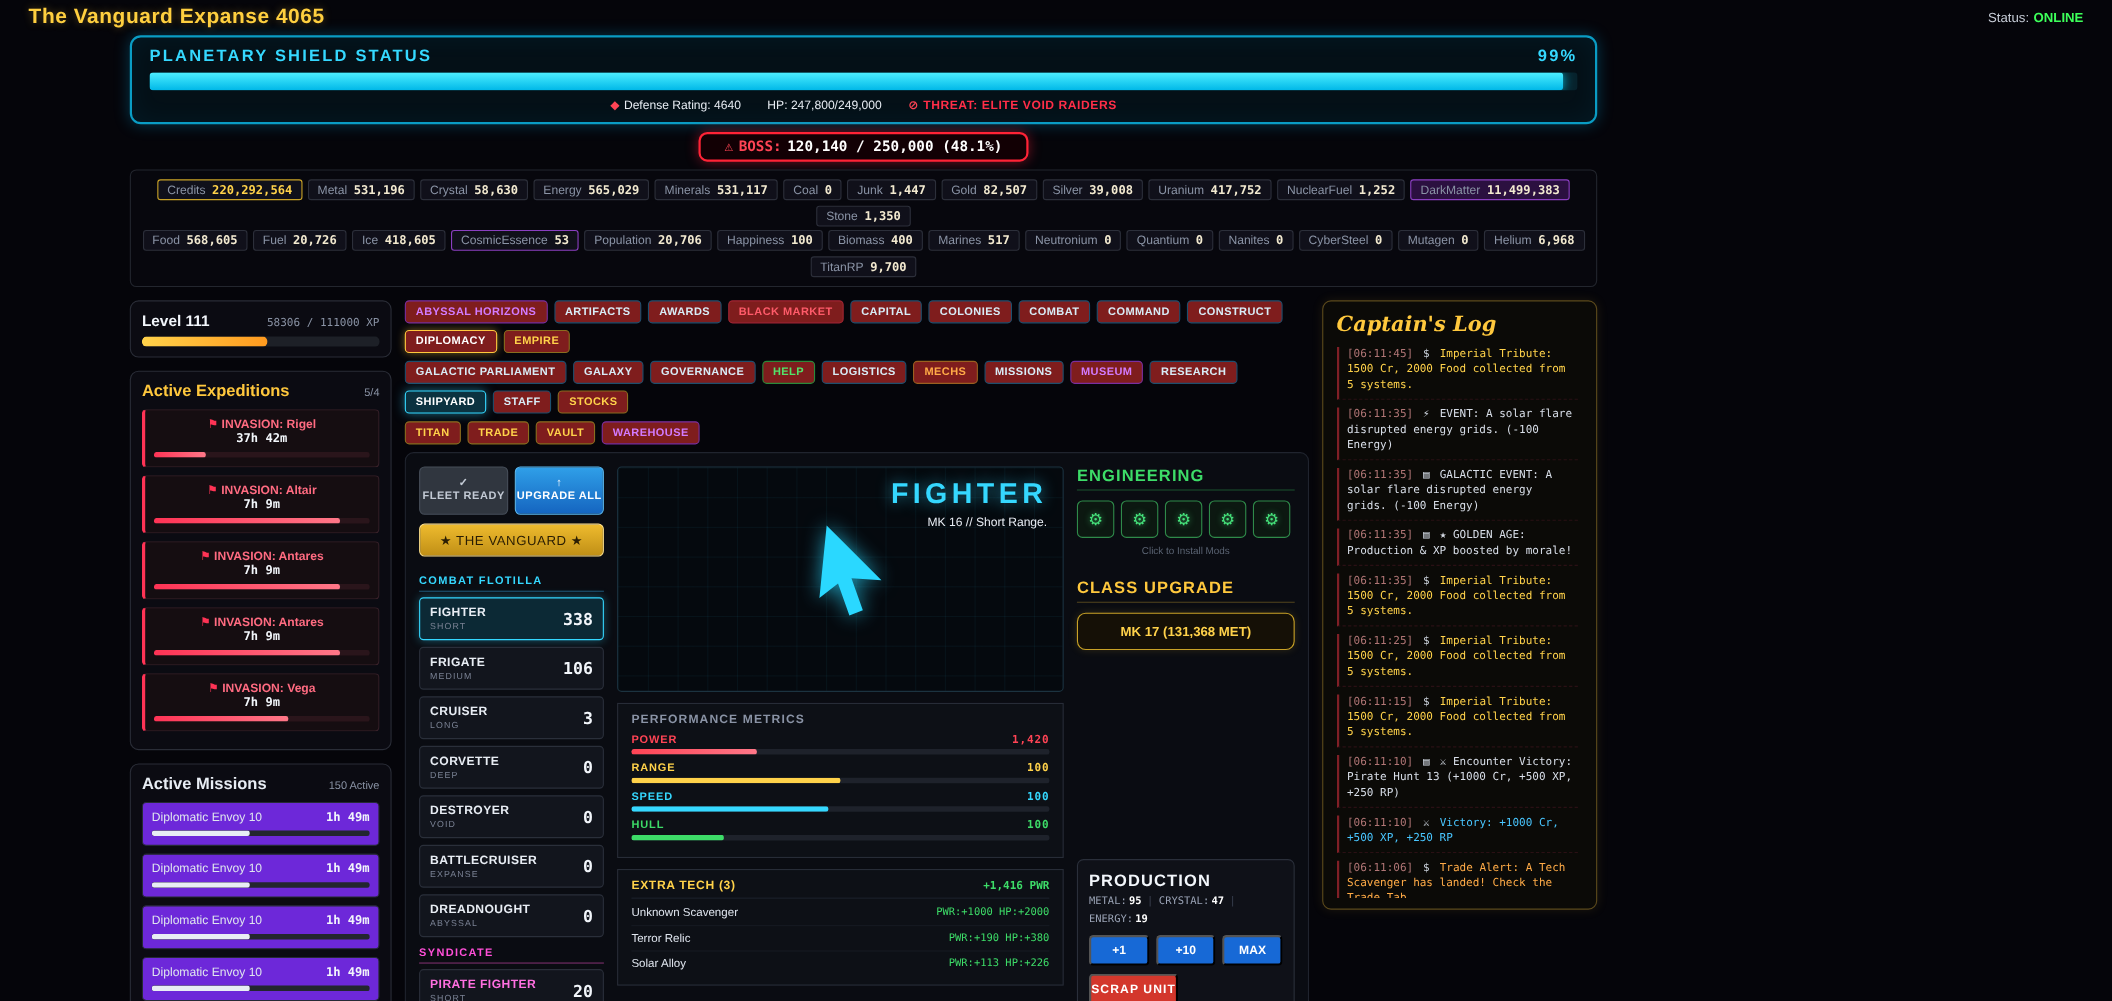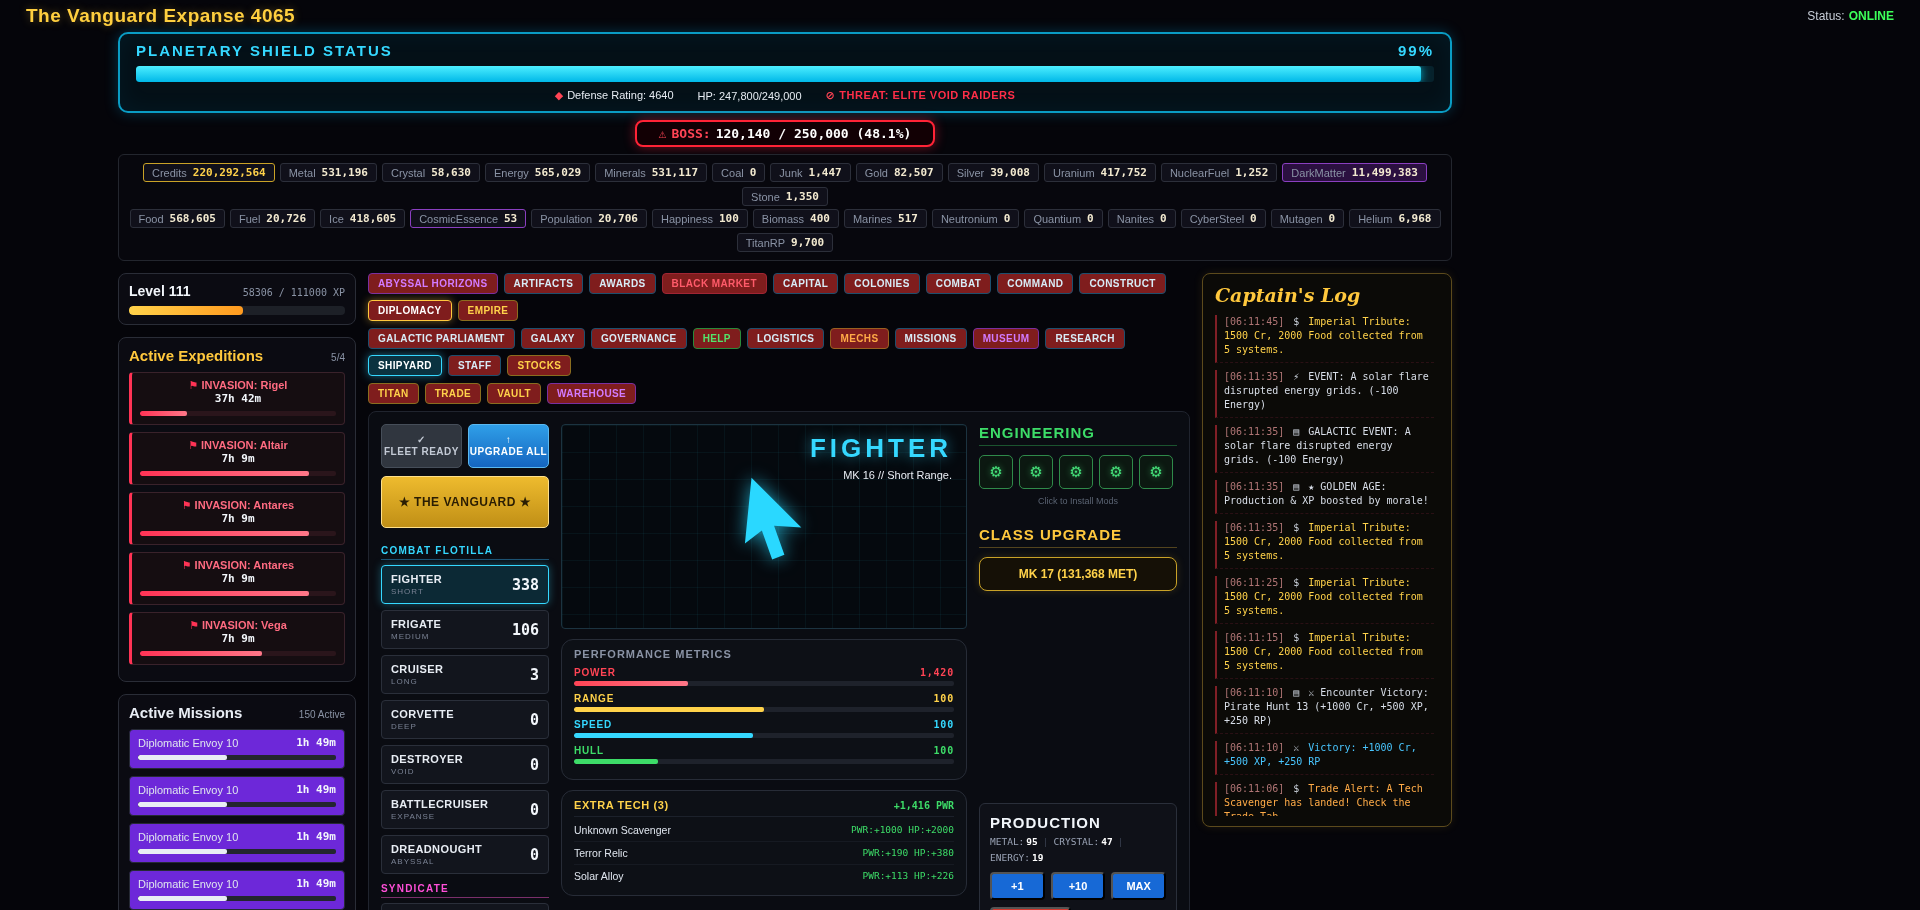--- a/index.html
+++ b/index.html
@@ -91,42 +91,42 @@
   
   .shipyard{display:flex;gap:12px;border:1px solid #20242e;border-radius:8px;background:#0a0c12;padding:12px;margin-top:4px;align-items:stretch;}
   .ship-col{width:168px;flex:none;}
   .display-col{flex:1;display:flex;flex-direction:column;gap:10px;min-width:0;}
   .eng-col{width:198px;flex:none;display:flex;flex-direction:column;}
 
   .fleet-btns{display:flex;gap:6px;}
   .btn-fleet{flex:1;height:44px;border-radius:5px;background:#30363f;border:1px solid #464e59;color:#c3cad5;font-size:10px;font-weight:bold;
     display:flex;flex-direction:column;align-items:center;justify-content:center;letter-spacing:.5px;cursor:pointer;text-align:center;line-height:1.25;}
   .btn-upgrade{background:linear-gradient(180deg,#2f9fe8,#1565c0);color:#fff;border:1px solid #5ab8f0;}
-  .btn-vanguard{margin:8px 0;width:100%;padding:18px 0;border-radius:5px;background:linear-gradient(180deg,#eebb2e,#c08f16);
-    color:#2a1d03;font-weight:bold;font-size:12px;letter-spacing:.5px;border:1px solid #ffe08a;cursor:pointer;text-align:center;}
+  .btn-vanguard{margin:8px 0;width:100%;padding:7px 0;border-radius:5px;background:linear-gradient(180deg,#eebb2e,#c08f16);
+    color:#2a1d03;font-weight:normal;font-size:12px;letter-spacing:.5px;border:1px solid #ffe08a;cursor:pointer;text-align:center;}
   .list-label{margin:9px 0 5px;padding-bottom:3px;font-size:10px;font-weight:bold;letter-spacing:1.2px;color:#35d8ff;border-bottom:1px solid #1d4f6e;}
   .list-label.syn{color:#ff4fd8;border-color:#7a2f6a;}
   .ship-card{display:flex;justify-content:space-between;align-items:center;background:#12151d;border:1px solid #2a2f3a;border-radius:4px;
     padding:7px 9px;margin-bottom:6px;cursor:pointer;}
   .ship-name{font-size:11px;font-weight:bold;color:#e8edf4;letter-spacing:.4px;}
   .ship-range{font-size:8px;color:#7a8294;letter-spacing:1px;margin-top:2px;}
   .ship-count{font-family:"DejaVu Sans Mono","Liberation Mono",monospace;font-weight:bold;font-size:15px;color:#f2f6fb;}
   .ship-card.selected{border-color:#35d8ff;background:#0c2935;box-shadow:0 0 9px rgba(53,216,255,.35);}
   .ship-card.pirate .ship-name{color:#ff6fe0;}
 
   
   .viewport{position:relative;height:205px;border:1px solid #1c3340;border-radius:4px;background-color:#05090e;
     background-image:linear-gradient(rgba(42,216,255,.05) 1px,transparent 1px),linear-gradient(90deg,rgba(42,216,255,.05) 1px,transparent 1px);
     background-size:27px 27px;overflow:hidden;}
   .vp-name{position:absolute;top:8px;right:14px;font-size:26px;font-weight:bold;letter-spacing:4px;color:#35d8ff;text-shadow:0 0 14px rgba(53,216,255,.6);}
   .vp-sub{position:absolute;top:44px;right:14px;font-size:11px;color:#e8edf4;}
   .ship-gfx{position:absolute;left:41%;top:24%;width:94px;height:94px;filter:drop-shadow(0 0 9px rgba(42,216,255,.7));}
 
   
-  .metrics,.extratech{border:1px solid #272c37;border-radius:12px;background:#0d1016;padding:8px 12px;}
+  .metrics,.extratech{border:1px solid #272c37;border-radius:0;background:#0d1016;padding:8px 12px;}
   .metrics-title{color:#8a93a5;font-weight:bold;font-size:11px;letter-spacing:1px;margin-bottom:7px;}
   .metric{margin-bottom:7px;text-align:center;}
   .metric-row{display:flex;justify-content:space-between;font-size:10px;font-weight:bold;letter-spacing:.8px;margin-bottom:3px;}
   .metric-val{font-family:"DejaVu Sans Mono","Liberation Mono",monospace;}
   .metric-bar{height:5px;background:#1e222b;border-radius:2px;overflow:hidden;}
   .metric-fill{height:100%;border-radius:2px;}
   .metric.m-power .metric-row{color:#ff4455;} .metric.m-power .metric-fill{background:linear-gradient(90deg,#ff4455,#ff7788);}
   .metric.m-range .metric-row{color:#ffd24a;} .metric.m-range .metric-fill{background:#ffd24a;}
   .metric.m-speed .metric-row{color:#35d8ff;} .metric.m-speed .metric-fill{background:#35d8ff;}
   .metric.m-hull  .metric-row{color:#3ddc68;} .metric.m-hull  .metric-fill{background:#3ddc68;}

